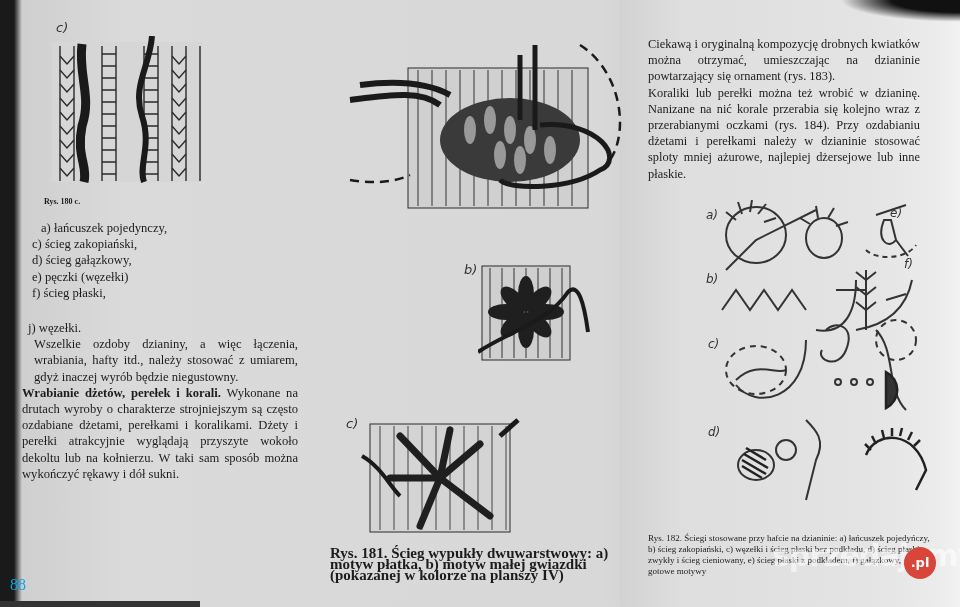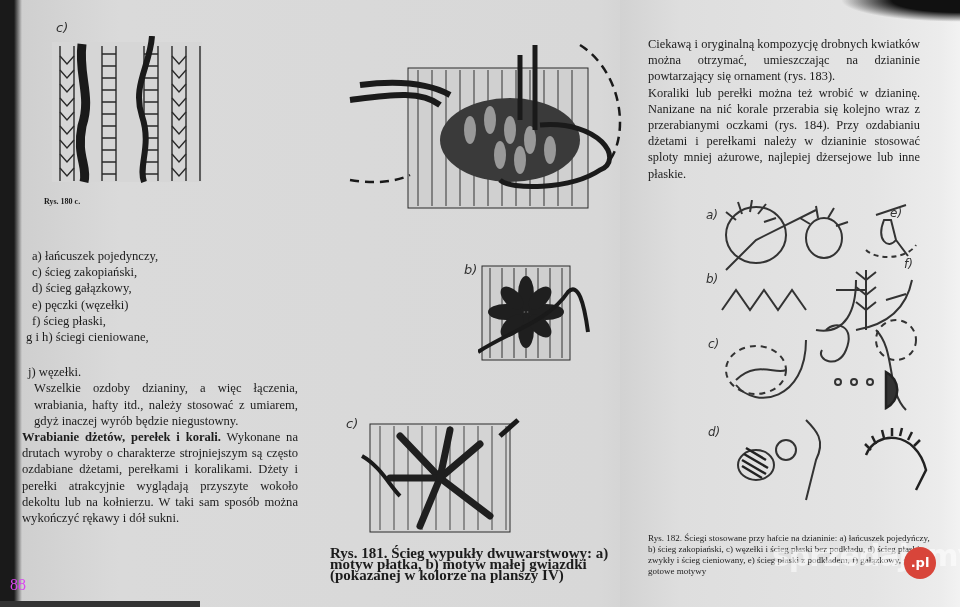--- a/index.html
+++ b/index.html
@@ -9,21 +9,21 @@
   .page-right{left:620px;width:340px;background:linear-gradient(90deg,#d2d2d2 0,#dedede 60px,#e4e4e4 250px,#ececec 320px,#f2f2f2 340px);}
   .top-shadow{position:absolute;right:0;top:0;width:120px;height:22px;background:radial-gradient(ellipse at 100% 0,#111 0,#111 40%,transparent 70%);}
   .bottom-shadow{position:absolute;left:0;bottom:0;width:200px;height:6px;background:#333;}
   .txt{position:absolute;font-size:12.6px;line-height:16.2px;text-align:justify;}
   .txt p{margin:0;}
   .txt .li{padding-left:2px;}
   .bold{font-weight:bold;}
   .label{position:absolute;font-family:"DejaVu Sans",sans-serif;font-style:italic;font-size:13px;color:#333;}
   .caption{position:absolute;font-family:"Liberation Serif",serif;font-size:15px;line-height:11px;font-weight:bold;}
   .caption2{position:absolute;font-family:"Liberation Serif",serif;font-size:9.5px;line-height:11px;}
-  .pagenum{position:absolute;left:10px;top:576px;font-size:16px;font-family:"Liberation Serif",serif;color:#d946ef;}
+  .pagenum{position:absolute;left:10px;top:576px;font-size:16px;font-family:"Liberation Serif",serif;color:#0ea5e9;}
   .fig{position:absolute;}
   .watermark{position:absolute;left:772px;top:538px;font-family:"DejaVu Sans",sans-serif;font-size:30px;font-weight:bold;color:rgba(255,255,255,0.55);letter-spacing:-1px;}
   .wm-badge{position:absolute;left:904px;top:547px;width:32px;height:32px;border-radius:50%;background:#d8453a;color:#ffffff;font-family:"DejaVu Sans",sans-serif;font-size:13px;font-weight:bold;text-align:center;line-height:32px;}
 </style>
 </head>
 <body>
 
 <div class="page page-left"></div>
 <div class="page page-right">
     <div class="top-shadow"></div>
@@ -39,26 +39,25 @@
     <path d="M120 20 l7 8 l7 -8 M120 34 l7 8 l7 -8 M120 48 l7 8 l7 -8 M120 62 l7 8 l7 -8 M120 76 l7 8 l7 -8 M120 90 l7 8 l7 -8 M120 104 l7 8 l7 -8 M120 118 l7 8 l7 -8 M120 132 l7 8 l7 -8"></path>
     <path d="M50 18 h14 M50 30 h14 M50 42 h14 M50 54 h14 M50 66 h14 M50 78 h14 M50 90 h14 M50 102 h14 M50 114 h14 M50 126 h14 M50 138 h14"></path>
     <path d="M92 18 h14 M92 30 h14 M92 42 h14 M92 54 h14 M92 66 h14 M92 78 h14 M92 90 h14 M92 102 h14 M92 114 h14 M92 126 h14 M92 138 h14"></path>
   </g>
   <path d="M30 8 C26 40 40 60 30 90 C24 120 36 130 32 146" stroke="#1a1a1a" stroke-width="9" fill="none"></path>
   <path d="M100 0 C98 30 80 50 90 80 C100 110 86 130 92 146" stroke="#1a1a1a" stroke-width="6" fill="none"></path>
 </svg>
 <span class="caption" style="left:44px;top:196px;font-size:8px;">Rys. 180 c.</span>
 
 <div class="txt" style="left:22px;top:220px;width:276px;">
-  <p class="li" style="padding-left:10px;margin-top:28px;">a)  łańcuszek pojedynczy,</p>
+  <p class="li" style="padding-left:19px;">a)  łańcuszek pojedynczy,</p>
   <p class="li" style="padding-left:10px;">c)  ścieg zakopiański,</p>
   <p class="li" style="padding-left:10px;">d)  ścieg gałązkowy,</p>
   <p class="li" style="padding-left:10px;">e)  pęczki (węzełki)</p>
   <p class="li" style="padding-left:10px;">f)  ścieg płaski,</p>
-  <p class="li" style="padding-left:4px;">g i h)  ściegi cieniowane,</p>
   <p class="li" style="padding-left:6px;margin-top:19px;">j)  węzełki.</p>
   <p style="padding-left:12px;">Wszelkie ozdoby dzianiny, a więc łączenia, wrabiania, hafty itd., należy stosować z umiarem, gdyż inaczej wyrób będzie niegustowny.</p>
   <p><span class="bold">Wrabianie dżetów, perełek i korali.</span> <span>Wykonane na drutach wyroby o charakterze strojniejszym są często ozdabiane dżetami, perełkami i koralikami. Dżety i perełki atrakcyjnie wyglądają przyszyte wokoło dekoltu lub na kołnierzu. W taki sam sposób można wykończyć rękawy i dół sukni.</span></p>
 </div>
 
 <span class="pagenum">88</span>
 
 <svg class="fig" style="left:340px;top:40px;" width="290" height="170">
   <rect x="68" y="28" width="180" height="140" fill="#d0d0d0" stroke="#2a2a2a" stroke-width="1"></rect>
   <g stroke="#333" stroke-width="1" fill="none">

